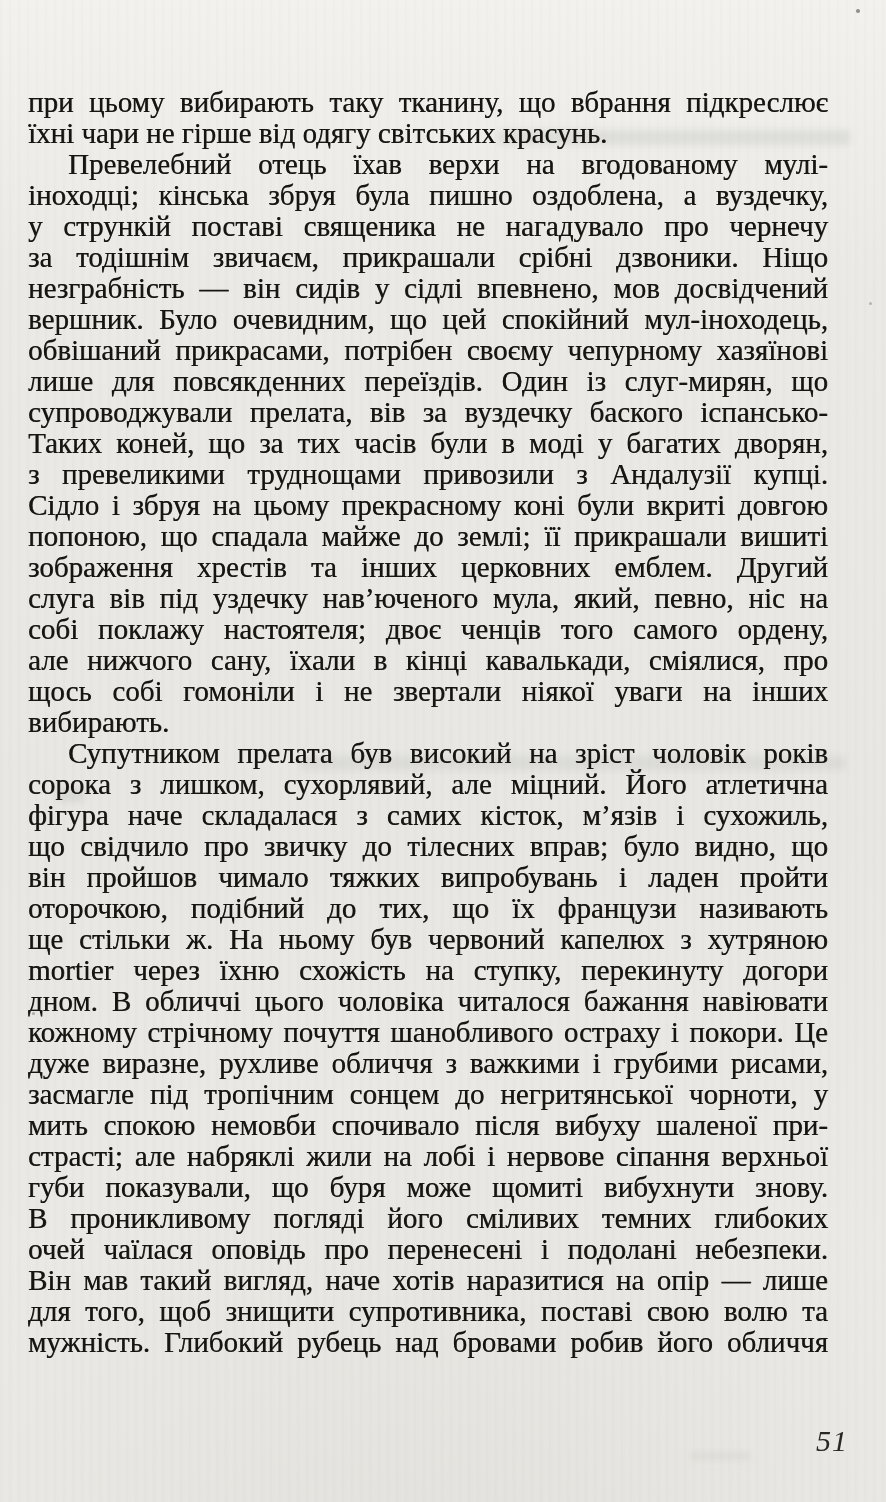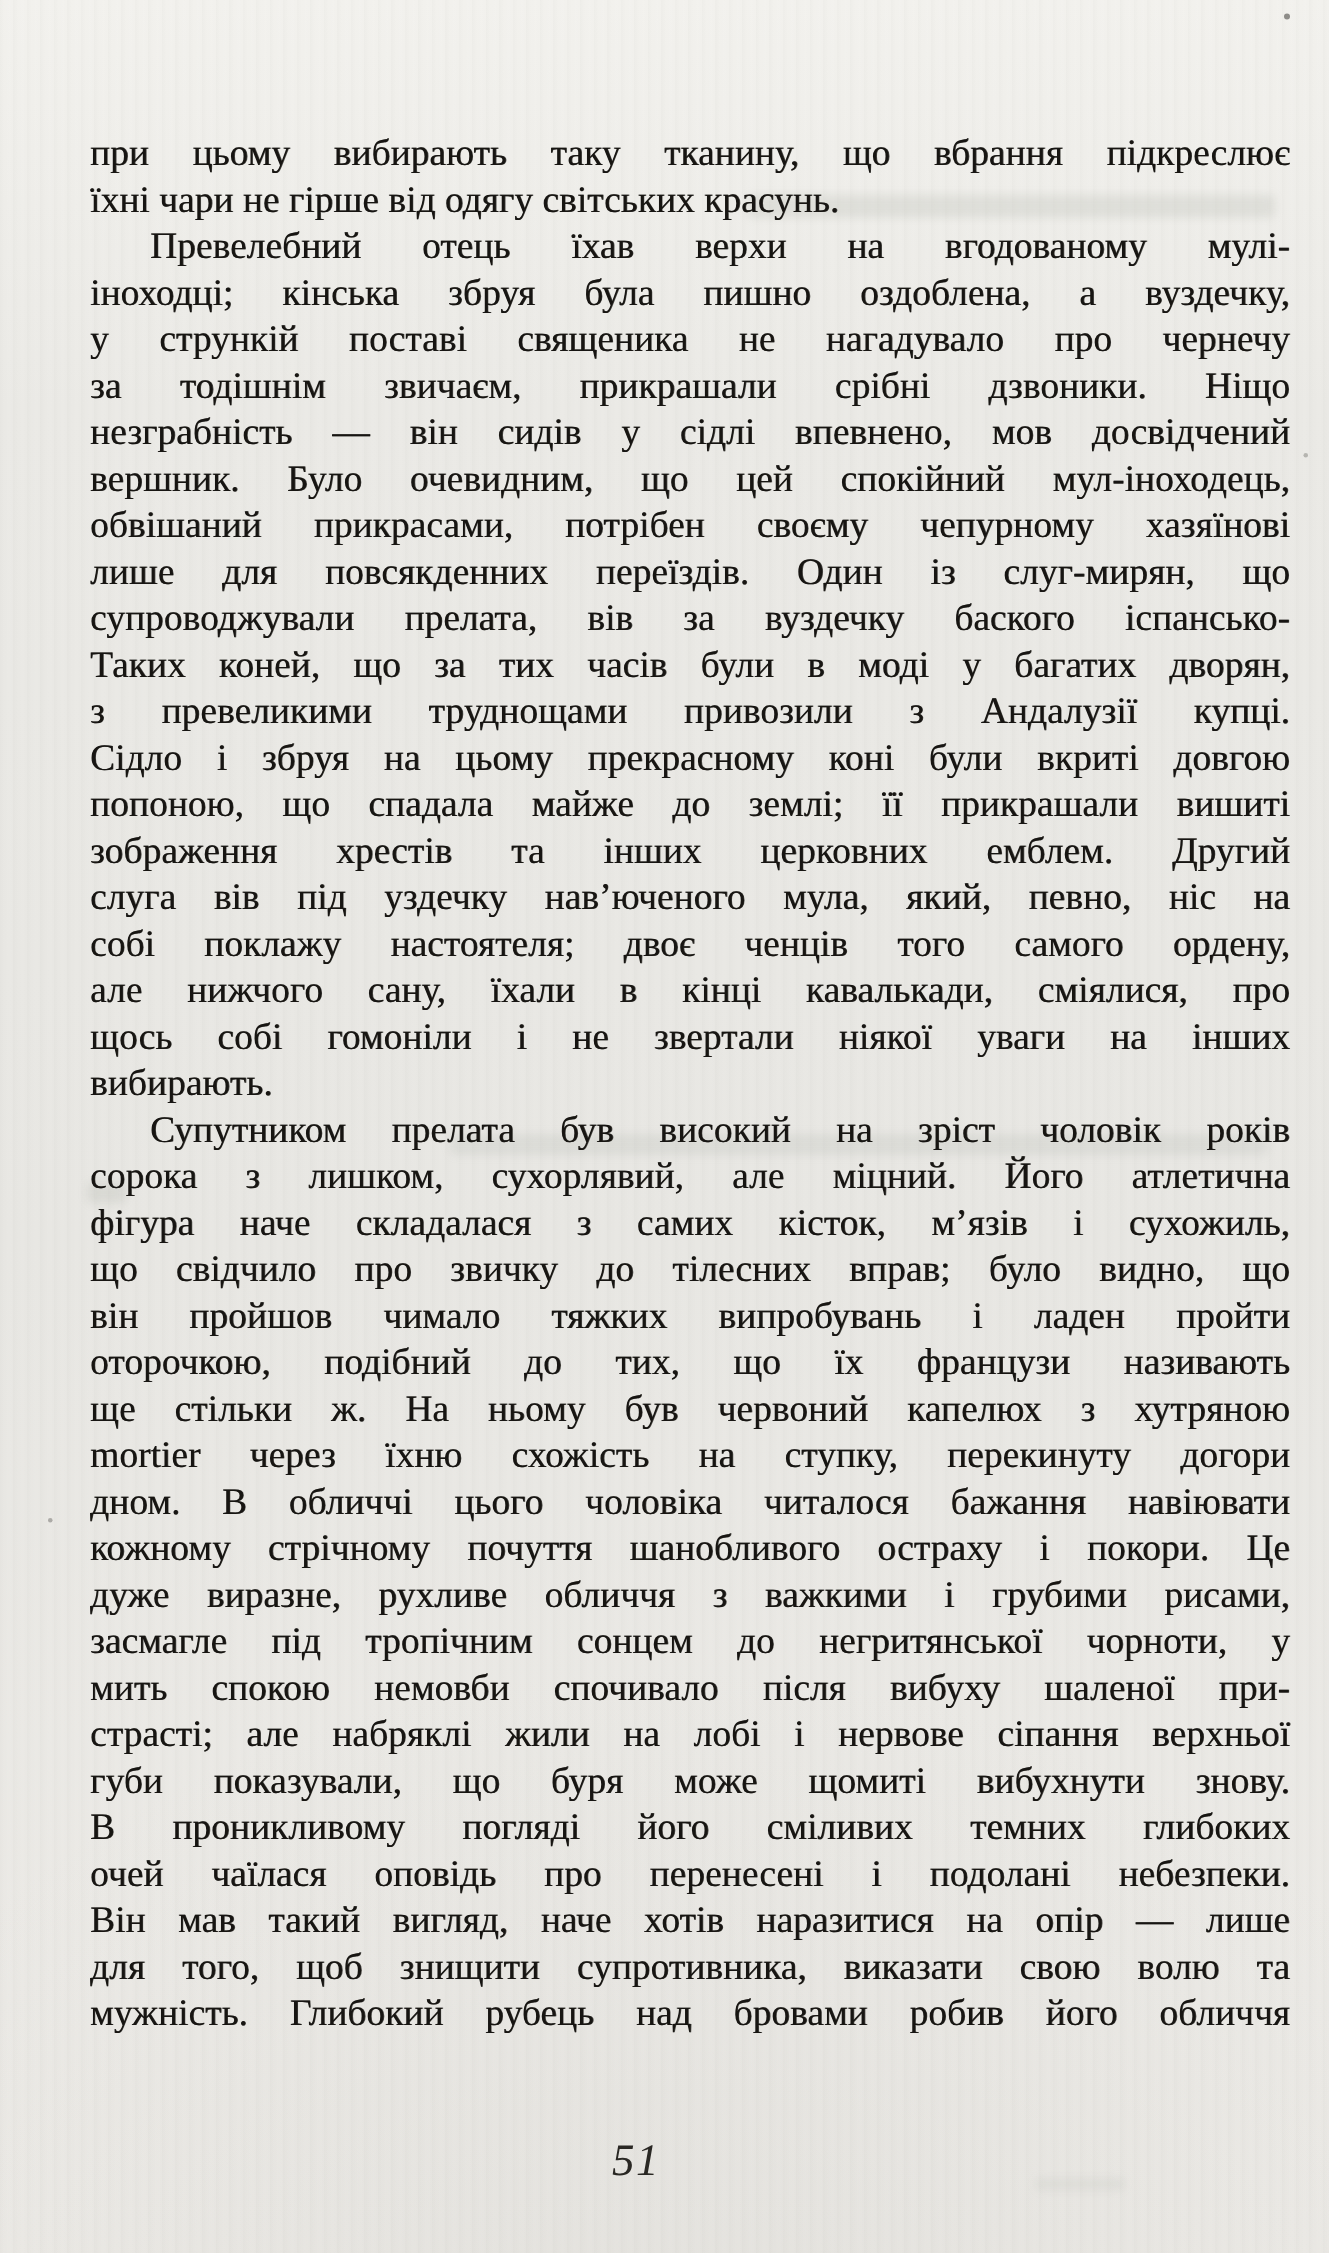--- a/index.html
+++ b/index.html
@@ -19,38 +19,38 @@
   
   .grain {
     position: absolute; inset: 0;
     background: repeating-linear-gradient(90deg,
       rgba(170,172,166,0.05) 0px, rgba(0,0,0,0) 3px,
       rgba(255,255,255,0.05) 6px, rgba(0,0,0,0) 9px);
     pointer-events: none;
   }
   .text-block {
     position: absolute;
-    left: 60px; top: 87px; width: 800px;
+    left: 28px; top: 87px; width: 800px;
     color: #171512;
-    font-size: 25px;
+    font-size: 29px;
     text-shadow: 0.4px 0 0 rgba(23,21,18,0.75);
   }
   .paragraph { margin: 0; }
   .line {
     height: 31px; line-height: 31px;
     text-align: justify;
     text-align-last: justify;
     white-space: normal;
   }
   .line.indent { text-indent: 40px; }
   .line.last { text-align-last: left; }
   .page-number {
     position: absolute;
     left: 0; width: 848px; top: 1424px;
-    text-align: center;
+    text-align: right;
     font-size: 30px; font-style: italic;
     color: #2a2824;
     letter-spacing: 1px;
   }
   
   .bleed {
     position: absolute;
     background: rgba(140,148,138,0.16);
     filter: blur(3px);
     border-radius: 4px;
@@ -117,19 +117,19 @@
         <div class="line">дном. В обличчі цього чоловіка читалося бажання навіювати</div>
         <div class="line">кожному стрічному почуття шанобливого остраху і покори. Це</div>
         <div class="line">дуже виразне, рухливе обличчя з важкими і грубими рисами,</div>
         <div class="line">засмагле під тропічним сонцем до негритянської чорноти, у</div>
         <div class="line">мить спокою немовби спочивало після вибуху шаленої при-</div>
         <div class="line">страсті; але набряклі жили на лобі і нервове сіпання верхньої</div>
         <div class="line">губи показували, що буря може щомиті вибухнути знову.</div>
         <div class="line">В проникливому погляді його сміливих темних глибоких</div>
         <div class="line">очей чаїлася оповідь про перенесені і подолані небезпеки.</div>
         <div class="line">Він мав такий вигляд, наче хотів наразитися на опір — лише</div>
-        <div class="line">для того, щоб знищити супротивника, виказати свою волю та</div>
+        <div class="line">для того, щоб знищити супротивника, поставі свою волю та</div>
         <div class="line">мужність. Глибокий рубець над бровами робив його обличчя</div>
       </div>
     </div>
 
   <div class="page-number">51</div>
 </div>
 
 </body></html>

